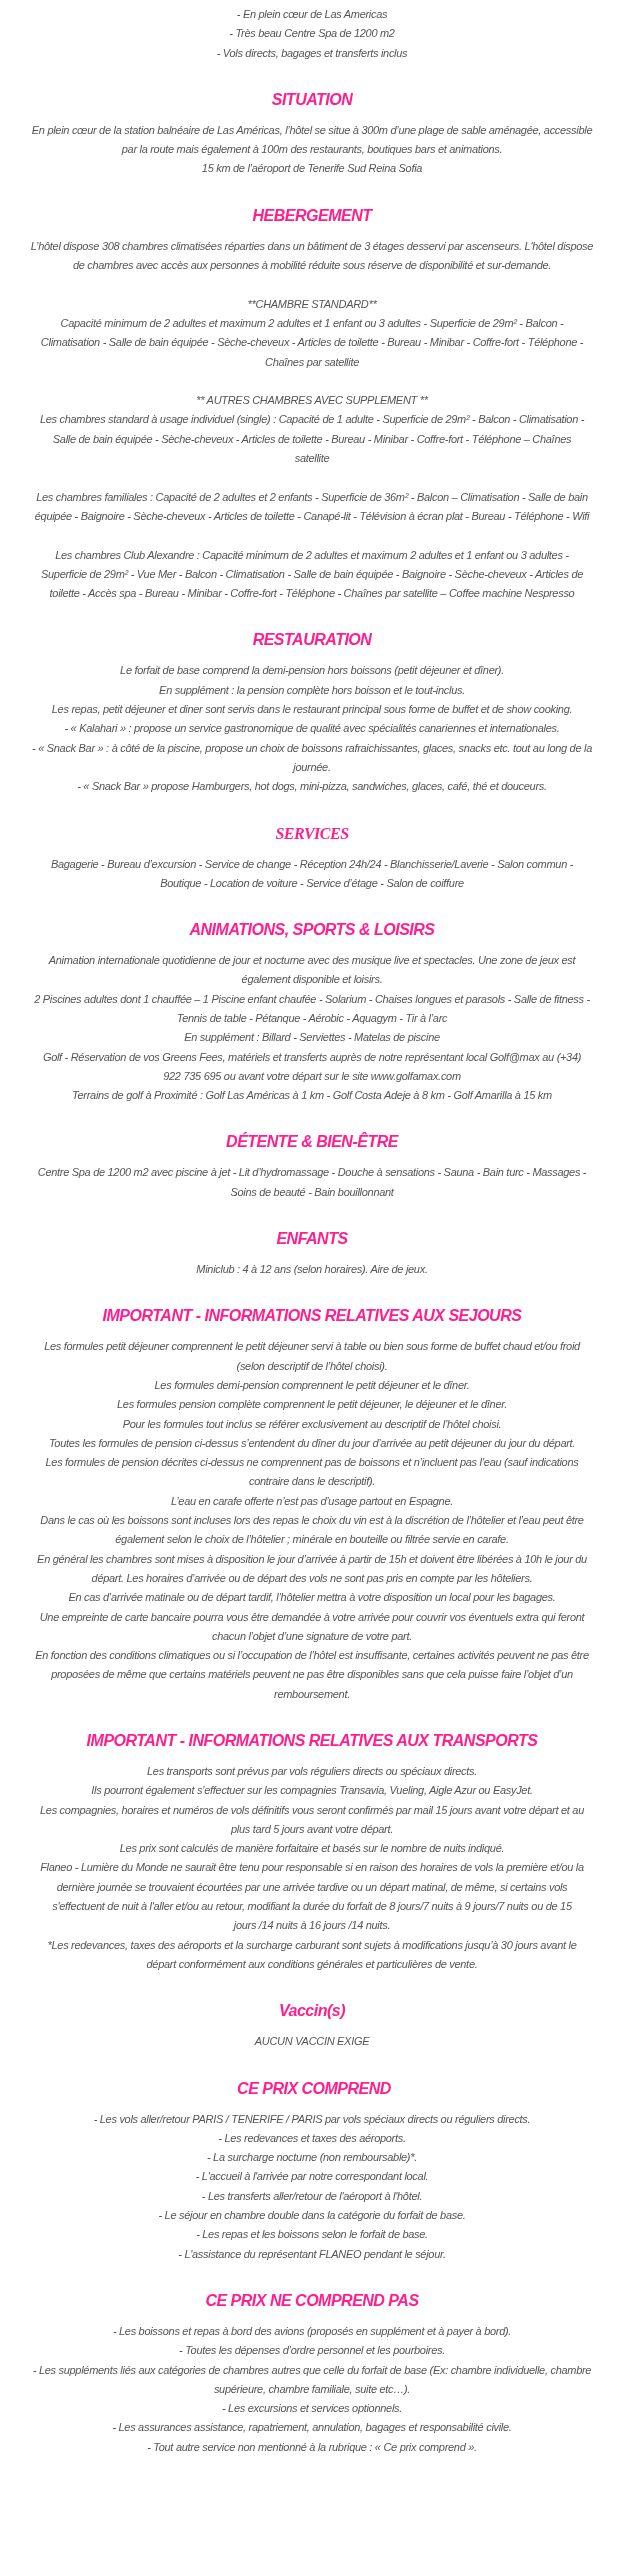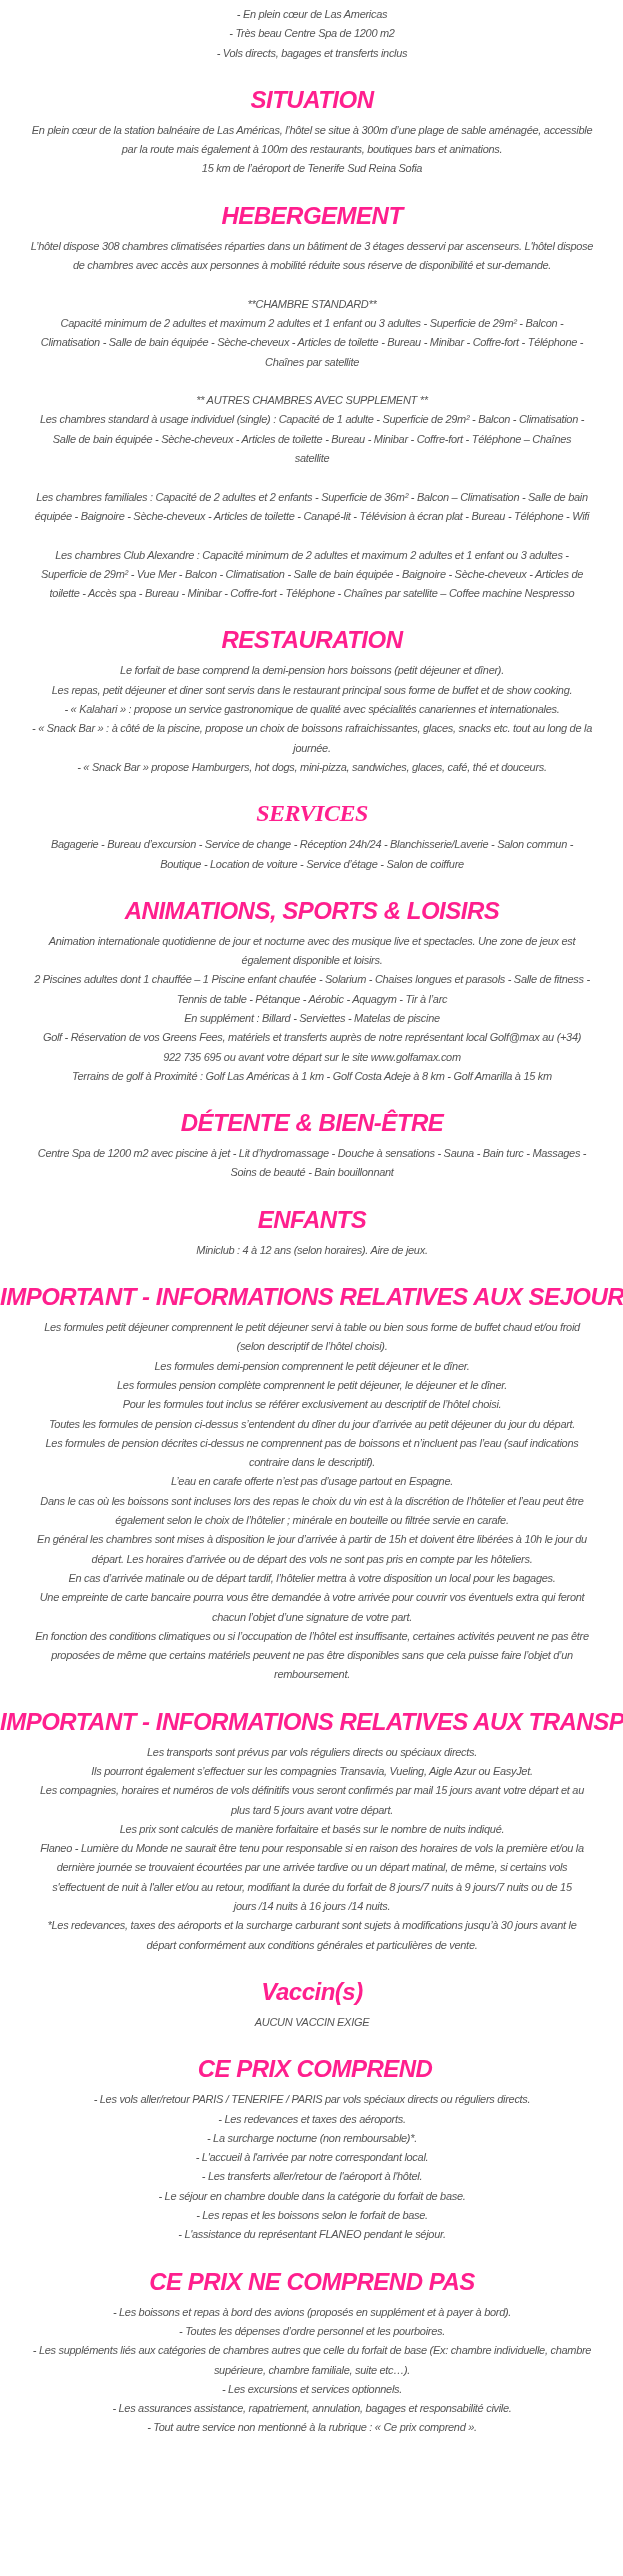--- a/index.html
+++ b/index.html
@@ -17,21 +17,21 @@
       line-height: 19.3px;
       letter-spacing: -0.3px;
       white-space: nowrap;
       color: #555555;
       margin: 0;
     }
     .blank { height: 19.3px; }
     .heading {
       font-style: italic;
       font-weight: bold;
-      font-size: 24px;
+      font-size: 16px;
       line-height: 23px;
       letter-spacing: -0.5px;
       color: #ff1f8e;
       margin: 0;
       white-space: nowrap;
     }
     .sec { margin-top: 25px; }
     .sec .heading { margin-bottom: 10px; }
   </style>
 </head>
@@ -68,20 +68,21 @@
         <p class="line">Les chambres familiales : Capacité de 2 adultes et 2 enfants - Superficie de 36m² - Balcon – Climatisation - Salle de bain</p>
         <p class="line">équipée - Baignoire - Sèche-cheveux - Articles de toilette - Canapé-lit - Télévision à écran plat - Bureau - Téléphone - Wifi</p>
         <p class="line blank"></p>
         <p class="line">Les chambres Club Alexandre : Capacité minimum de 2 adultes et maximum 2 adultes et 1 enfant ou 3 adultes -</p>
         <p class="line">Superficie de 29m² - Vue Mer - Balcon - Climatisation - Salle de bain équipée - Baignoire - Sèche-cheveux - Articles de</p>
         <p class="line">toilette - Accès spa - Bureau - Minibar - Coffre-fort - Téléphone - Chaînes par satellite – Coffee machine Nespresso</p>
       </section>
       <section class="sec">
         <h2 class="heading" style="white-space: pre;">RESTAURATION</h2>
         <p class="line">Le forfait de base comprend la demi-pension hors boissons (petit déjeuner et dîner).</p>
+        <p class="line">En supplément : la pension complète hors boisson et le tout-inclus.</p>
         <p class="line">Les repas, petit déjeuner et diner sont servis dans le restaurant principal sous forme de buffet et de show cooking.</p>
         <p class="line">- « Kalahari » : propose un service gastronomique de qualité avec spécialités canariennes et internationales.</p>
         <p class="line">- « Snack Bar » : à côté de la piscine, propose un choix de boissons rafraichissantes, glaces, snacks etc. tout au long de la</p>
         <p class="line">journée.</p>
         <p class="line">- « Snack Bar » propose Hamburgers, hot dogs, mini-pizza, sandwiches, glaces, café, thé et douceurs.</p>
       </section>
       <section class="sec">
         <h2 class="heading" style="white-space: pre; font-family: Liberation Serif, serif;">SERVICES</h2>
         <p class="line">Bagagerie - Bureau d’excursion - Service de change - Réception 24h/24 - Blanchisserie/Laverie - Salon commun -</p>
         <p class="line">Boutique - Location de voiture - Service d’étage - Salon de coiffure</p>

